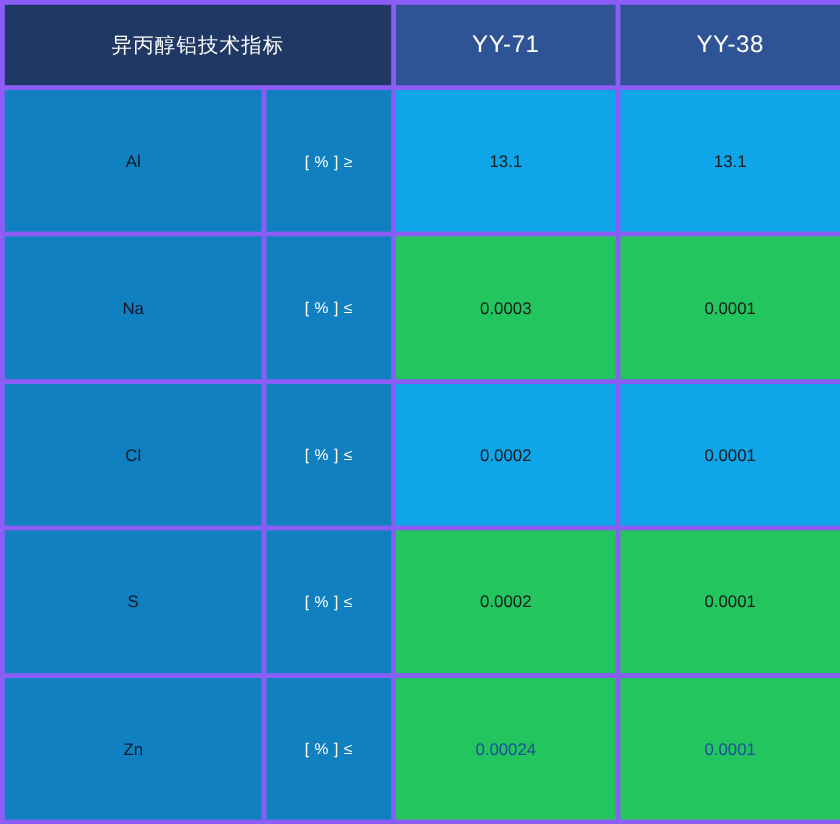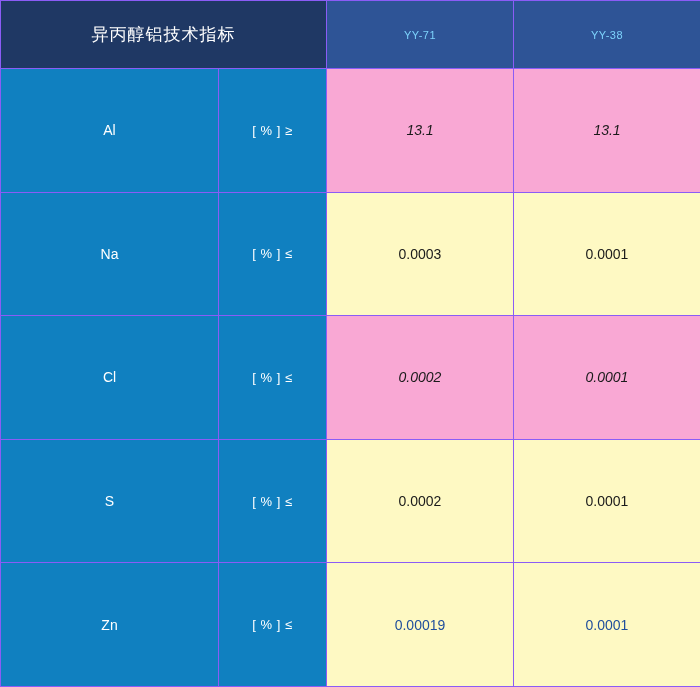--- a/index.html
+++ b/index.html
@@ -13,21 +13,21 @@
     font-family: "Liberation Sans", sans-serif;
     overflow: hidden;
   }
   .spec-table {
     width: 700px;
     height: 687px;
     border-collapse: collapse;
     table-layout: fixed;
   }
   .spec-table td, .spec-table th {
-    border: 1px solid #8b5cf6;
+    border: 4px solid #8b5cf6;
     text-align: center;
     vertical-align: middle;
     font-weight: normal;
     padding: 0;
   }
   
   col.c-name   { width: 218px; }
   col.c-unit   { width: 108px; }
   col.c-yy71   { width: 187px; }
   col.c-yy72   { width: 187px; }
@@ -35,43 +35,43 @@
   
   .hdr-title {
     background: #1f3864;
     color: #ffffff;
     font-size: 17px;
     letter-spacing: 1px;
     height: 67px;
   }
   .hdr-col {
     background: #2e5496;
-    color: #7dd3fc;
-    font-size: 11px;
+    color: #ffffff;
+    font-size: 20px;
     letter-spacing: 0.5px;
     height: 67px;
   }
   
   .cell-name {
     background: #1080c0;
-    color: #ffffff;
+    color: #0f172a;
     font-size: 14px;
   }
   .cell-unit {
     background: #1080c0;
     color: #ffffff;
     font-size: 13px;
     letter-spacing: 0.5px;
   }
   .val {
     font-size: 14px;
     color: #1a1a1a;
   }
-  .val.shade-dark  { background: #f9a8d4; font-style: italic; }
-  .val.shade-light { background: #fef9c3; }
+  .val.shade-dark  { background: #0ea5e9; }
+  .val.shade-light { background: #22c55e; }
   .val.blue-text   { color: #1f4e9c; }
   tr { height: 62px; }
 </style>
 </head>
 <body>
 
 <table class="spec-table">
   <colgroup>
     <col class="c-name">
     <col class="c-unit">
@@ -116,18 +116,18 @@
       <td class="cell-name">S</td>
       <td class="cell-unit">[ % ] ≤</td>
       <td class="val shade-light">0.0002</td>
       <td class="val shade-light">0.0001</td>
     </tr>
 
 
     <tr>
       <td class="cell-name">Zn</td>
       <td class="cell-unit">[ % ] ≤</td>
-      <td class="val shade-light blue-text">0.00019</td>
+      <td class="val shade-light blue-text">0.00024</td>
       <td class="val shade-light blue-text">0.0001</td>
     </tr>
 
   </tbody>
 </table>
 
 </body></html>

